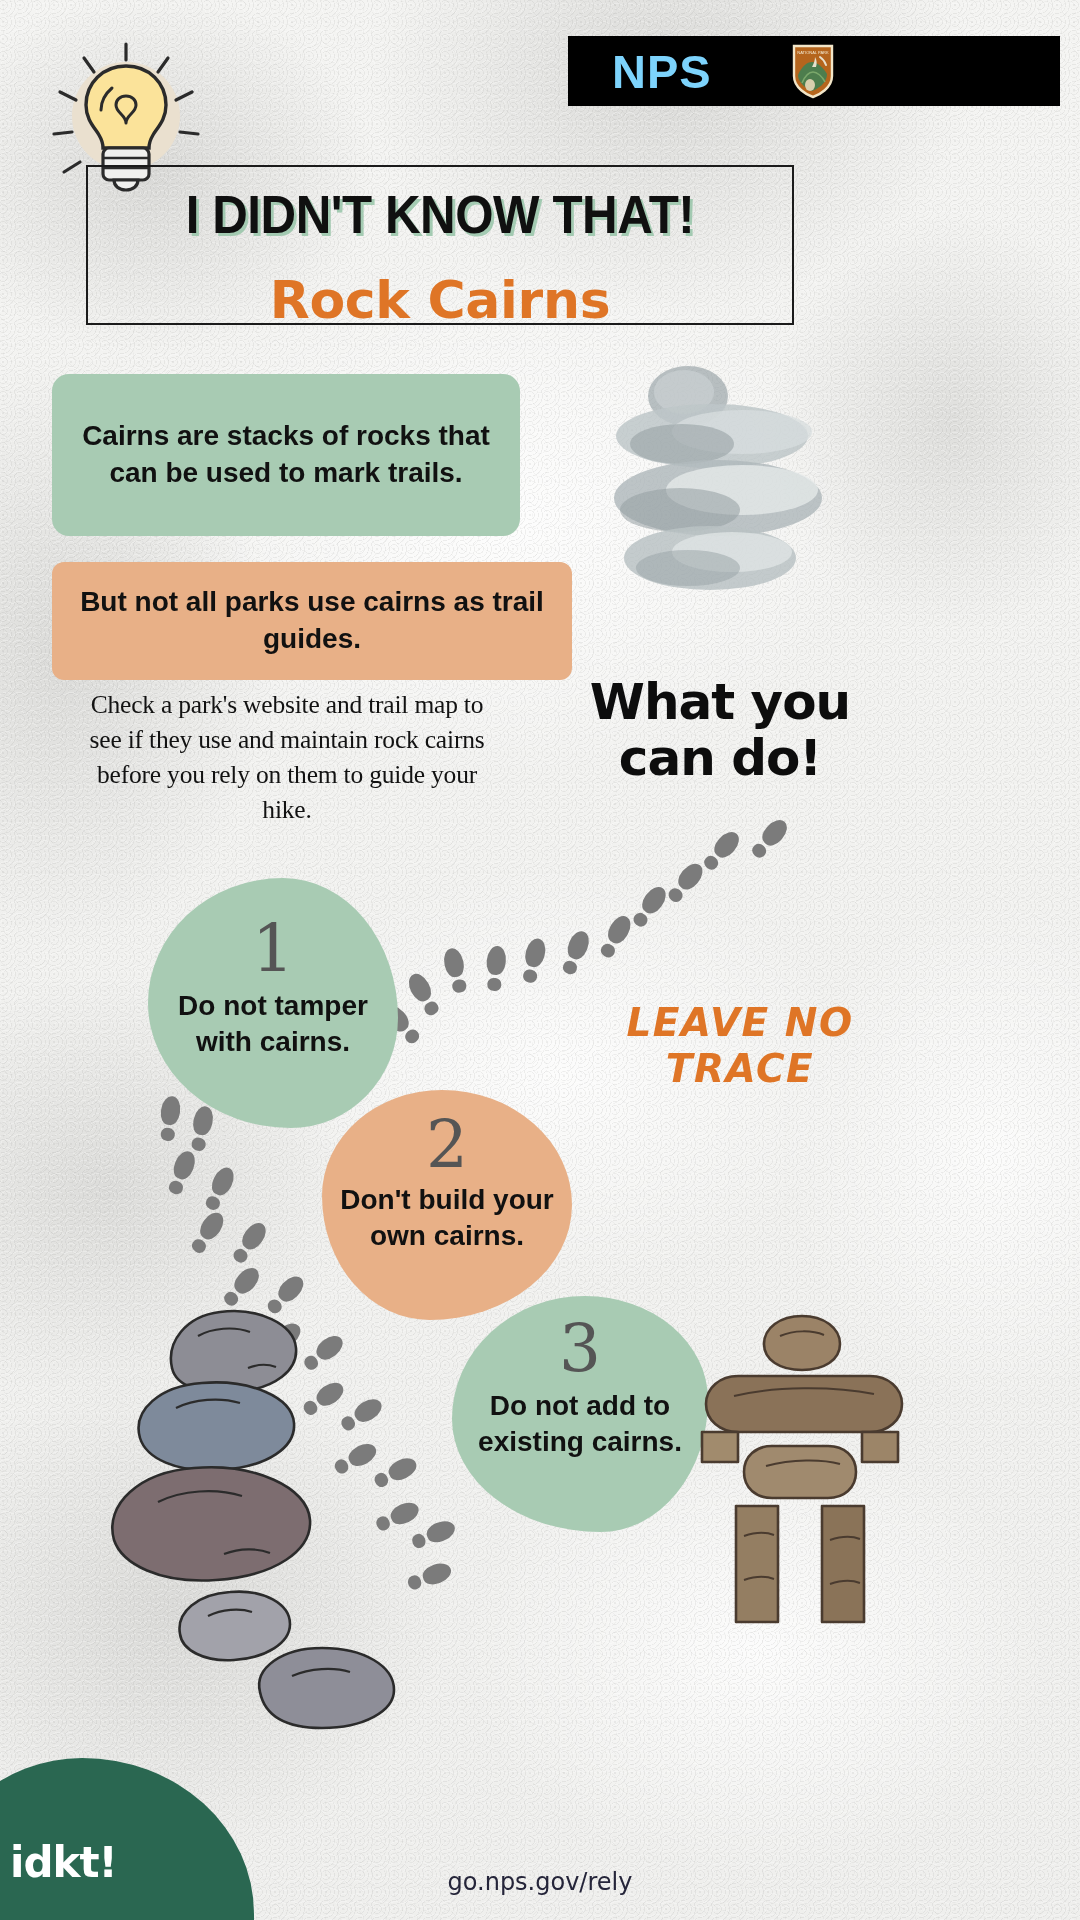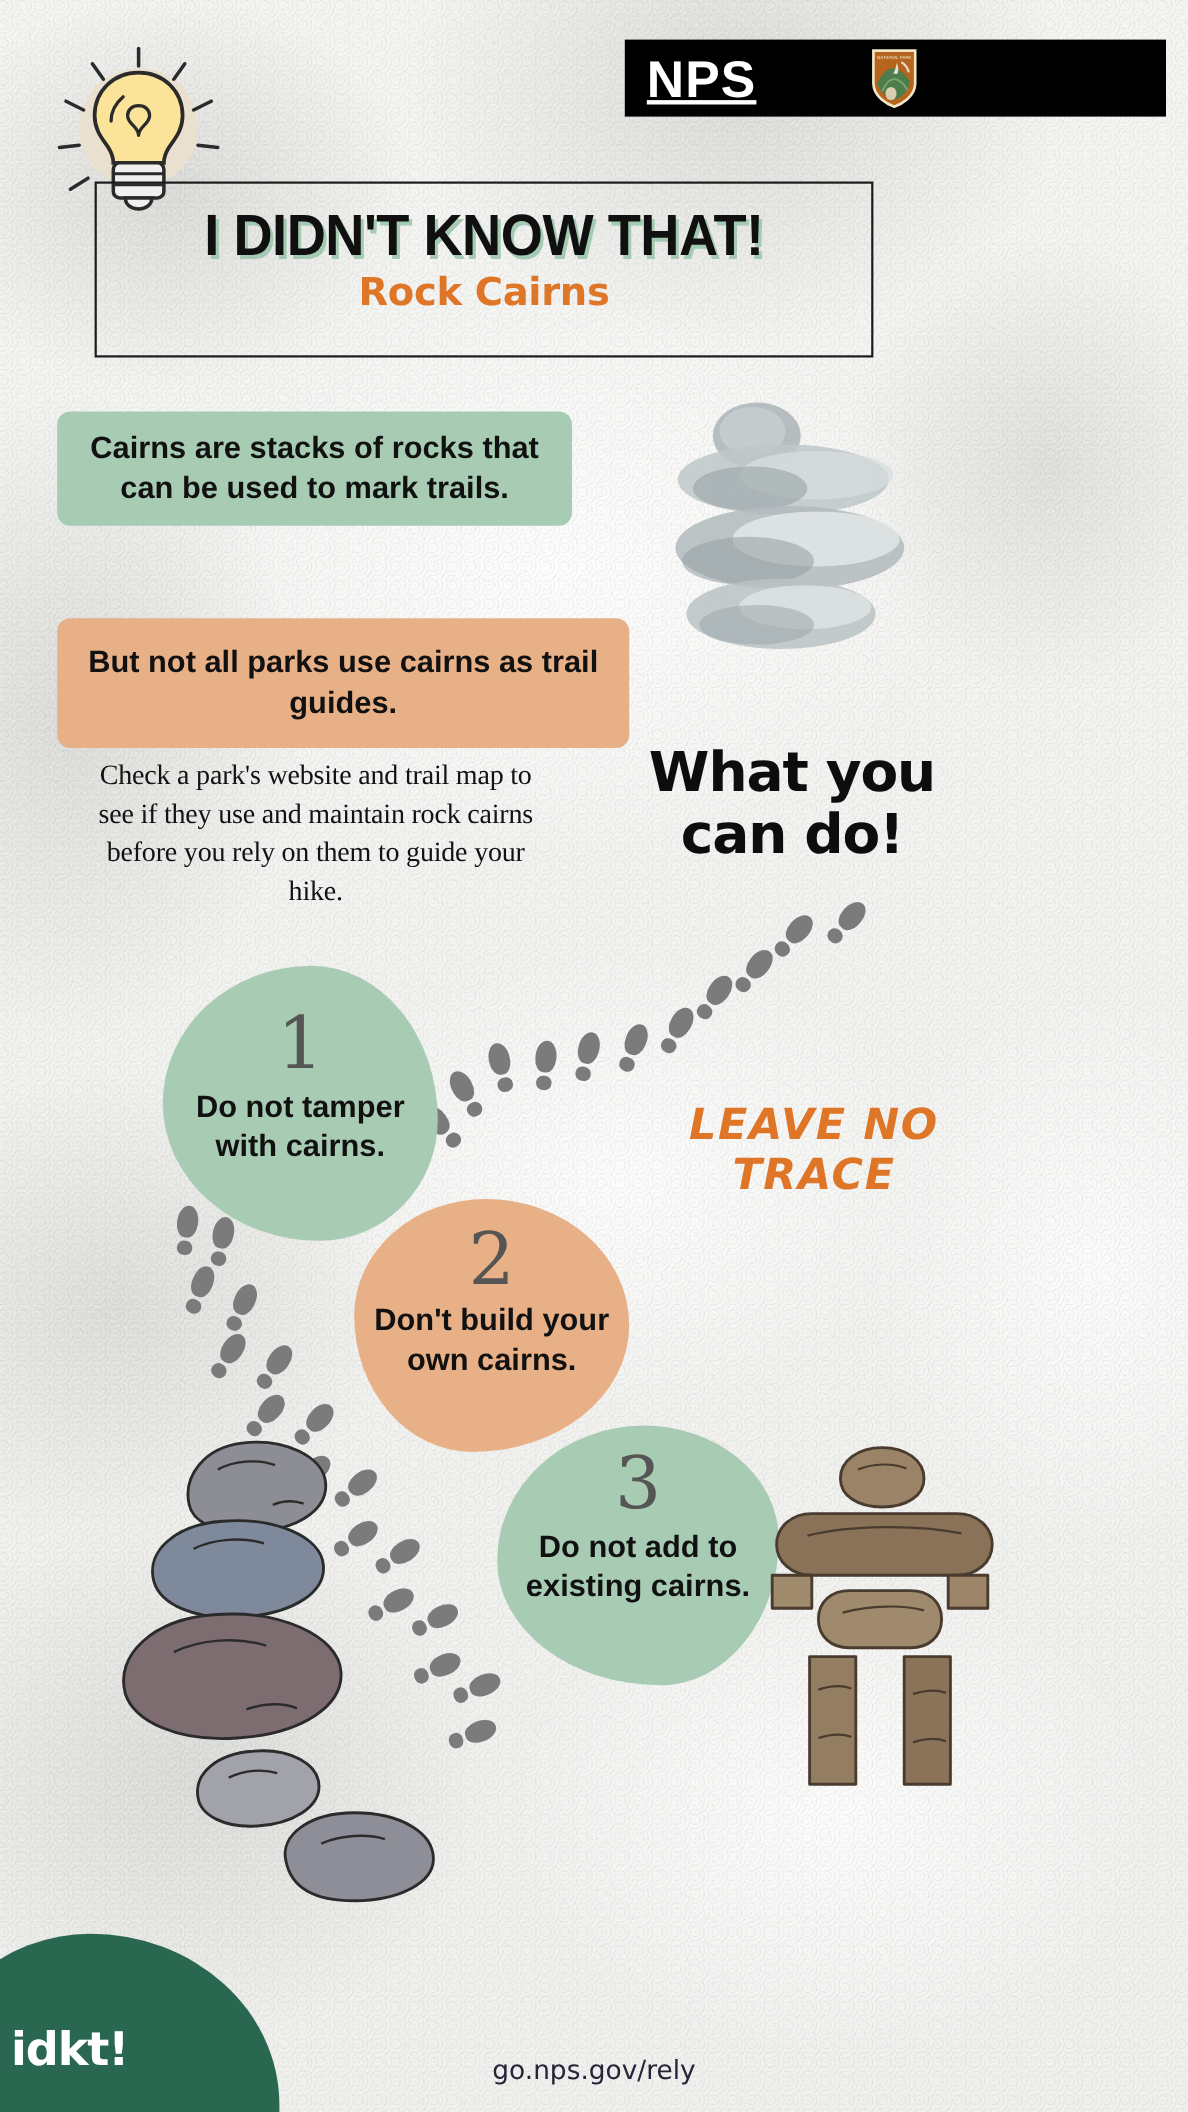--- a/index.html
+++ b/index.html
@@ -43,24 +43,23 @@
   }
 
   
   #nps-banner {
     position: absolute; left: 568px; top: 36px;
     width: 492px; height: 70px;
     background: #000;
     display: flex; align-items: center;
   }
   #nps-wordmark {
-    color: #ffffff; font-size: 47px; font-weight: bold;
-    letter-spacing: 1px; margin-left: 20px;
+    color: #7dd3fc; font-size: 47px; font-weight: bold;
+    letter-spacing: 1px; margin-left: 44px;
     font-family: "Liberation Sans", sans-serif;
-    text-decoration: underline;
   }
   #nps-arrowhead { position: absolute; left: 222px; top: 7px; }
 
   
   #bulb { position: absolute; left: 34px; top: 38px; }
 
   
   #title-box {
     position: absolute; left: 86px; top: 165px;
     width: 708px; height: 160px;
@@ -70,38 +69,38 @@
   #title-main {
     position: absolute; left: 86px; top: 184px; width: 708px;
     text-align: center;
     font-size: 53px; font-weight: bold; color: #101010;
     letter-spacing: -.5px;
     transform: scaleX(.93);
     text-shadow: 3px 3px 0 rgba(150,196,168,.85);
     font-family: "Liberation Sans", sans-serif;
   }
   #title-sub {
-    position: absolute; left: 86px; top: 246px; width: 708px;
+    position: absolute; left: 86px; top: 270px; width: 708px;
     text-align: center;
-    font-size: 35px; font-weight: bold; color: #df7526;
+    font-size: 52px; font-weight: bold; color: #df7526;
     letter-spacing: -.3px;
     font-family: "DejaVu Sans", sans-serif;
   }
 
   
   .callout {
     position: absolute;
     border-radius: 12px;
     display: flex; align-items: center; justify-content: center;
     text-align: center;
     font-size: 28px; font-weight: bold; color: #111;
     line-height: 1.32; padding: 0 26px;
     font-family: "Liberation Sans", sans-serif;
   }
-  #callout-green { left: 52px; top: 374px; width: 468px; height: 104px; background: #a8cbb3; }
+  #callout-green { left: 52px; top: 374px; width: 468px; height: 162px; background: #a8cbb3; border-radius: 17px; }
   #callout-orange{ left: 52px; top: 562px; width: 520px; height: 118px; background: #e8b087; }
 
   #body-paragraph {
     position: absolute; left: 72px; top: 688px; width: 430px;
     text-align: center; font-size: 25.5px; color: #121212;
     line-height: 1.37; letter-spacing: -.2px;
     font-family: Liberation Serif, serif;
   }
 
   

